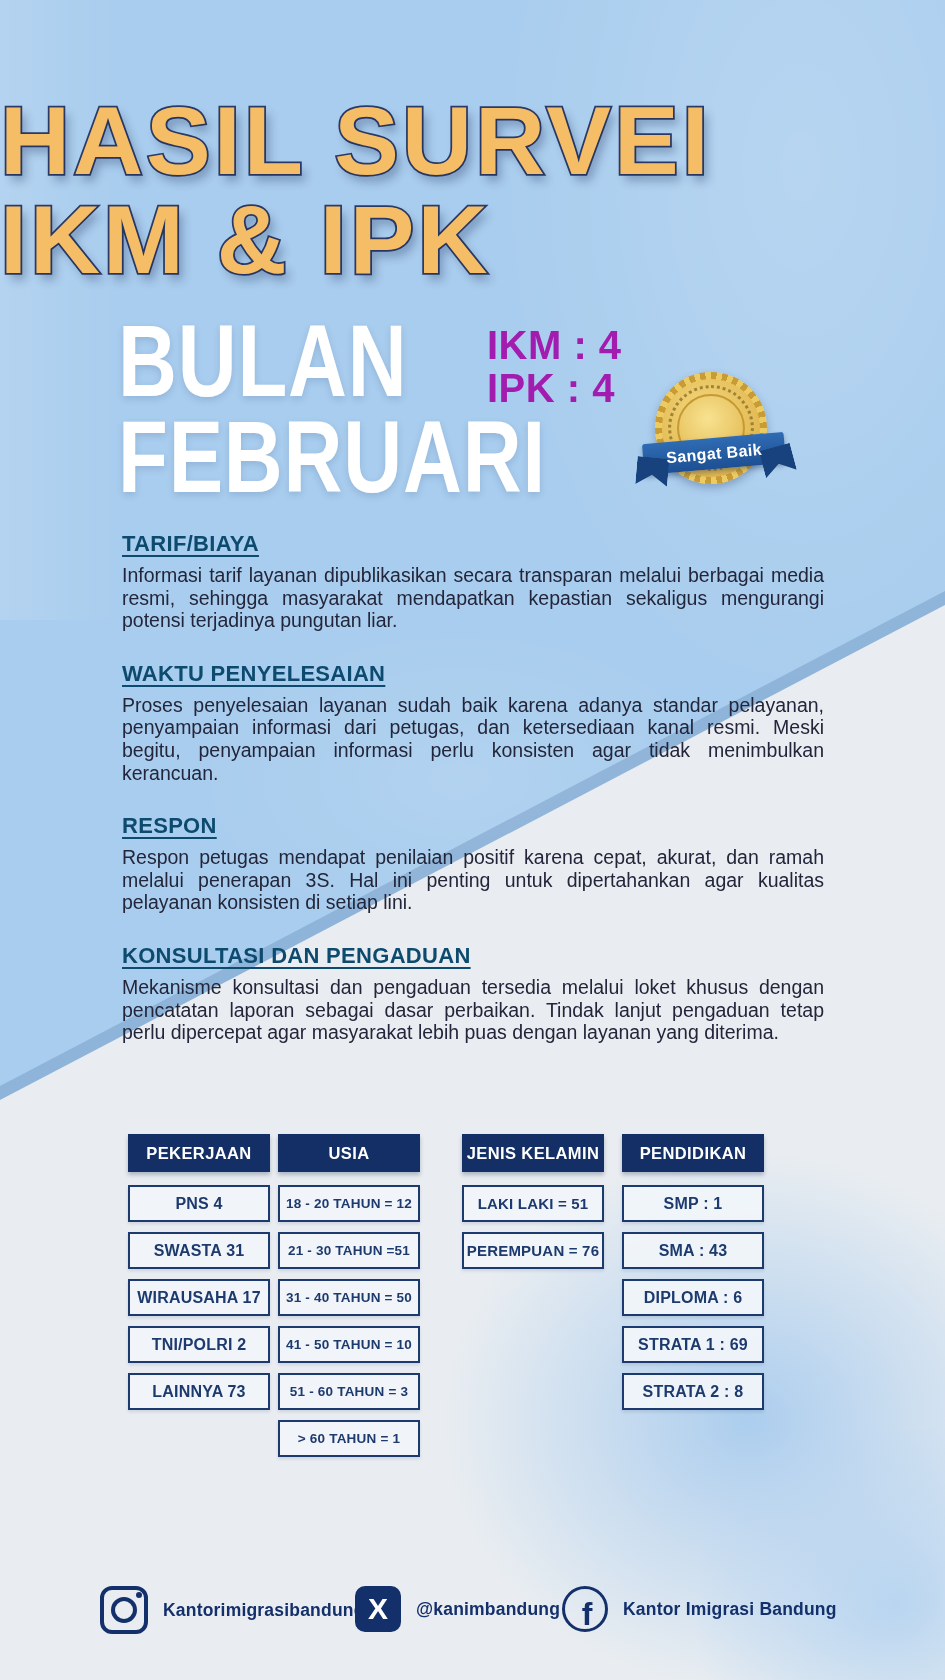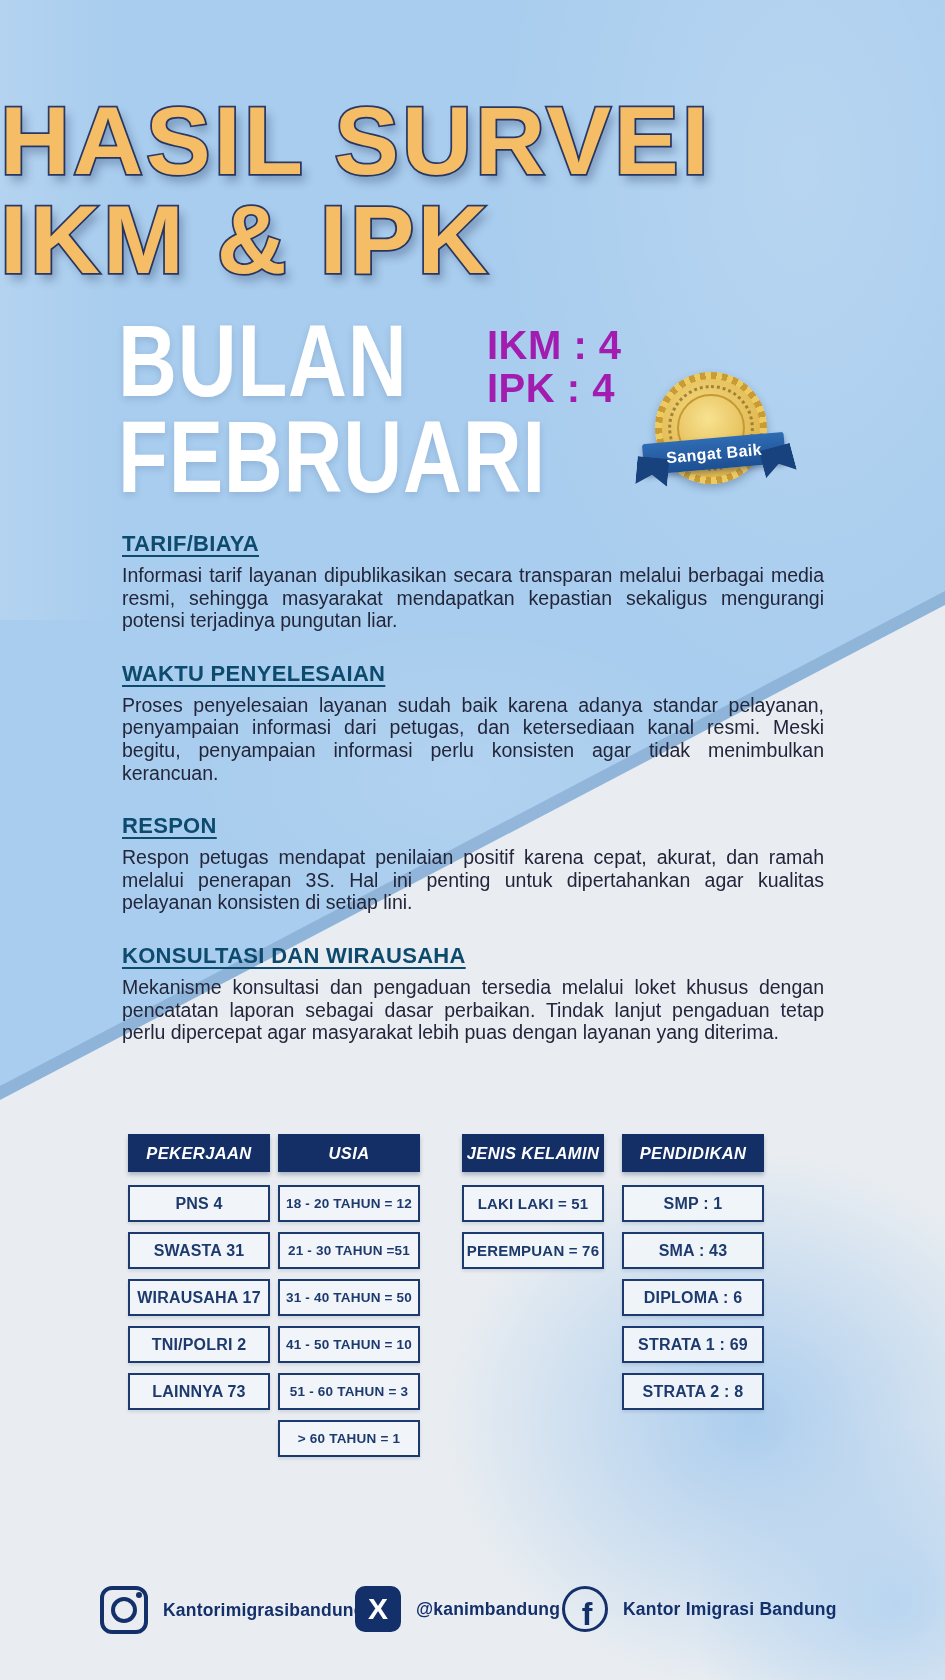--- a/index.html
+++ b/index.html
@@ -66,21 +66,21 @@
   .section h3 { margin:0 0 7px 0; font-size:22px; font-weight:bold; color:#0c4a6e;
     letter-spacing:0.3px; text-decoration:underline; text-underline-offset:4px;
     text-decoration-thickness:2px; }
   .section p { margin:0; font-size:19.5px; line-height:22.6px; text-align:justify; }
   
   .tables { position:absolute; left:0; top:1134px; width:945px; height:330px; }
   .tcol { position:absolute; top:0; width:142px; }
   .tcol-0 { left:128px; } .tcol-1 { left:278px; } .tcol-2 { left:462px; } .tcol-3 { left:622px; }
   .thead { height:38px; background:#132f66; color:#ffffff; font-weight:bold; font-size:16.5px;
     display:flex; align-items:center; justify-content:center; letter-spacing:0.4px;
-    box-shadow:0 3px 4px rgba(20,40,80,0.28);font-style:italic; }
+    box-shadow:0 3px 4px rgba(20,40,80,0.28); }
   .tcell { margin-top:10px; height:33px; background:rgba(241,245,250,0.93);
     border:2px solid #1d3a6e; color:#1d3a6e; font-weight:bold; font-size:16px;
     display:flex; align-items:center; justify-content:center; letter-spacing:0.2px;
     box-shadow:0 2px 3px rgba(20,40,80,0.12); }
   .tcell.first { margin-top:13px; }
   .tcol-1 .tcell { font-size:13.5px; }
   .tcol-2 .tcell { font-size:15px; }
   
   .footer { position:absolute; left:0; top:1586px; width:945px; height:70px; color:#14306b; }
   .f-item { position:absolute; top:0; display:flex; align-items:center; gap:15px; }
@@ -141,21 +141,21 @@
     </section>
     <section class="section">
       <h3>WAKTU PENYELESAIAN</h3>
       <p>Proses penyelesaian layanan sudah baik karena adanya standar pelayanan, penyampaian informasi dari petugas, dan ketersediaan kanal resmi. Meski begitu, penyampaian informasi perlu konsisten agar tidak menimbulkan kerancuan.</p>
     </section>
     <section class="section">
       <h3>RESPON</h3>
       <p>Respon petugas mendapat penilaian positif karena cepat, akurat, dan ramah melalui penerapan 3S. Hal ini penting untuk dipertahankan agar kualitas pelayanan konsisten di setiap lini.</p>
     </section>
     <section class="section">
-      <h3>KONSULTASI DAN WIRAUSAHA</h3>
+      <h3>KONSULTASI DAN PENGADUAN</h3>
       <p>Mekanisme konsultasi dan pengaduan tersedia melalui loket khusus dengan pencatatan laporan sebagai dasar perbaikan. Tindak lanjut pengaduan tetap perlu dipercepat agar masyarakat lebih puas dengan layanan yang diterima.</p>
     </section>
   </div>
 
   <div class="tables">
 
     <div class="tcol tcol-0">
       <div class="thead">PEKERJAAN</div>
       <div class="tcell first">PNS 4</div>
       <div class="tcell">SWASTA 31</div>

